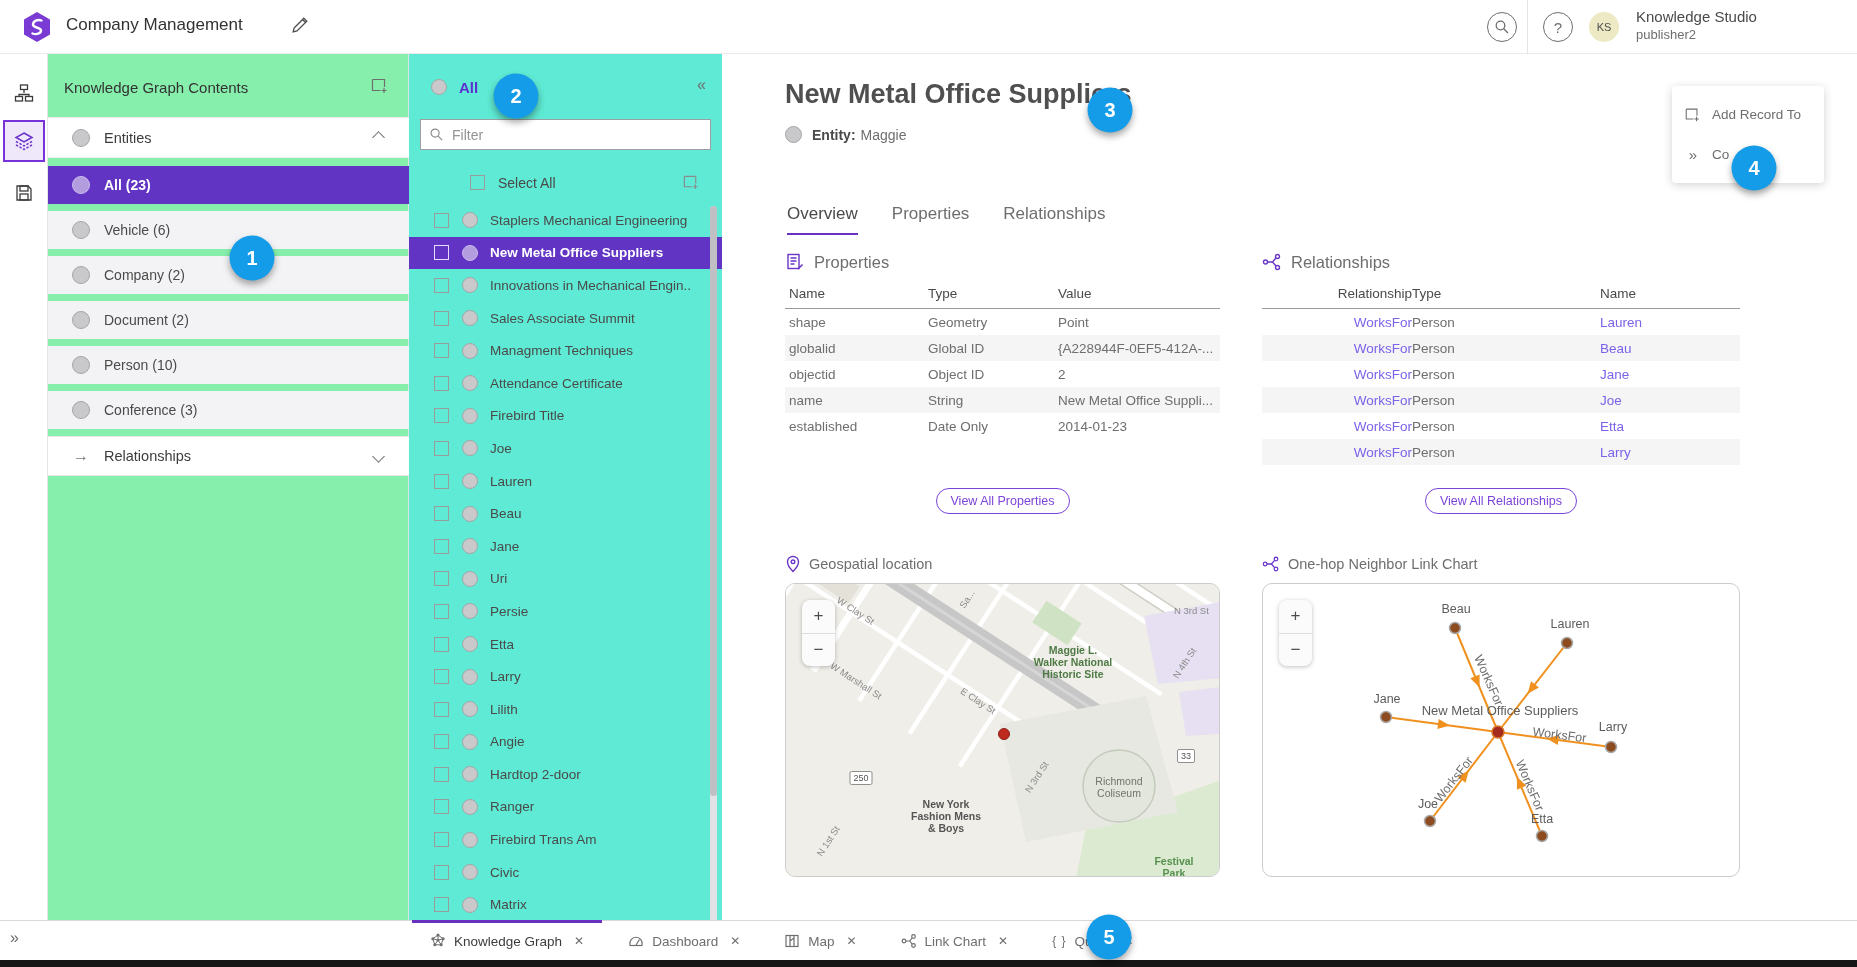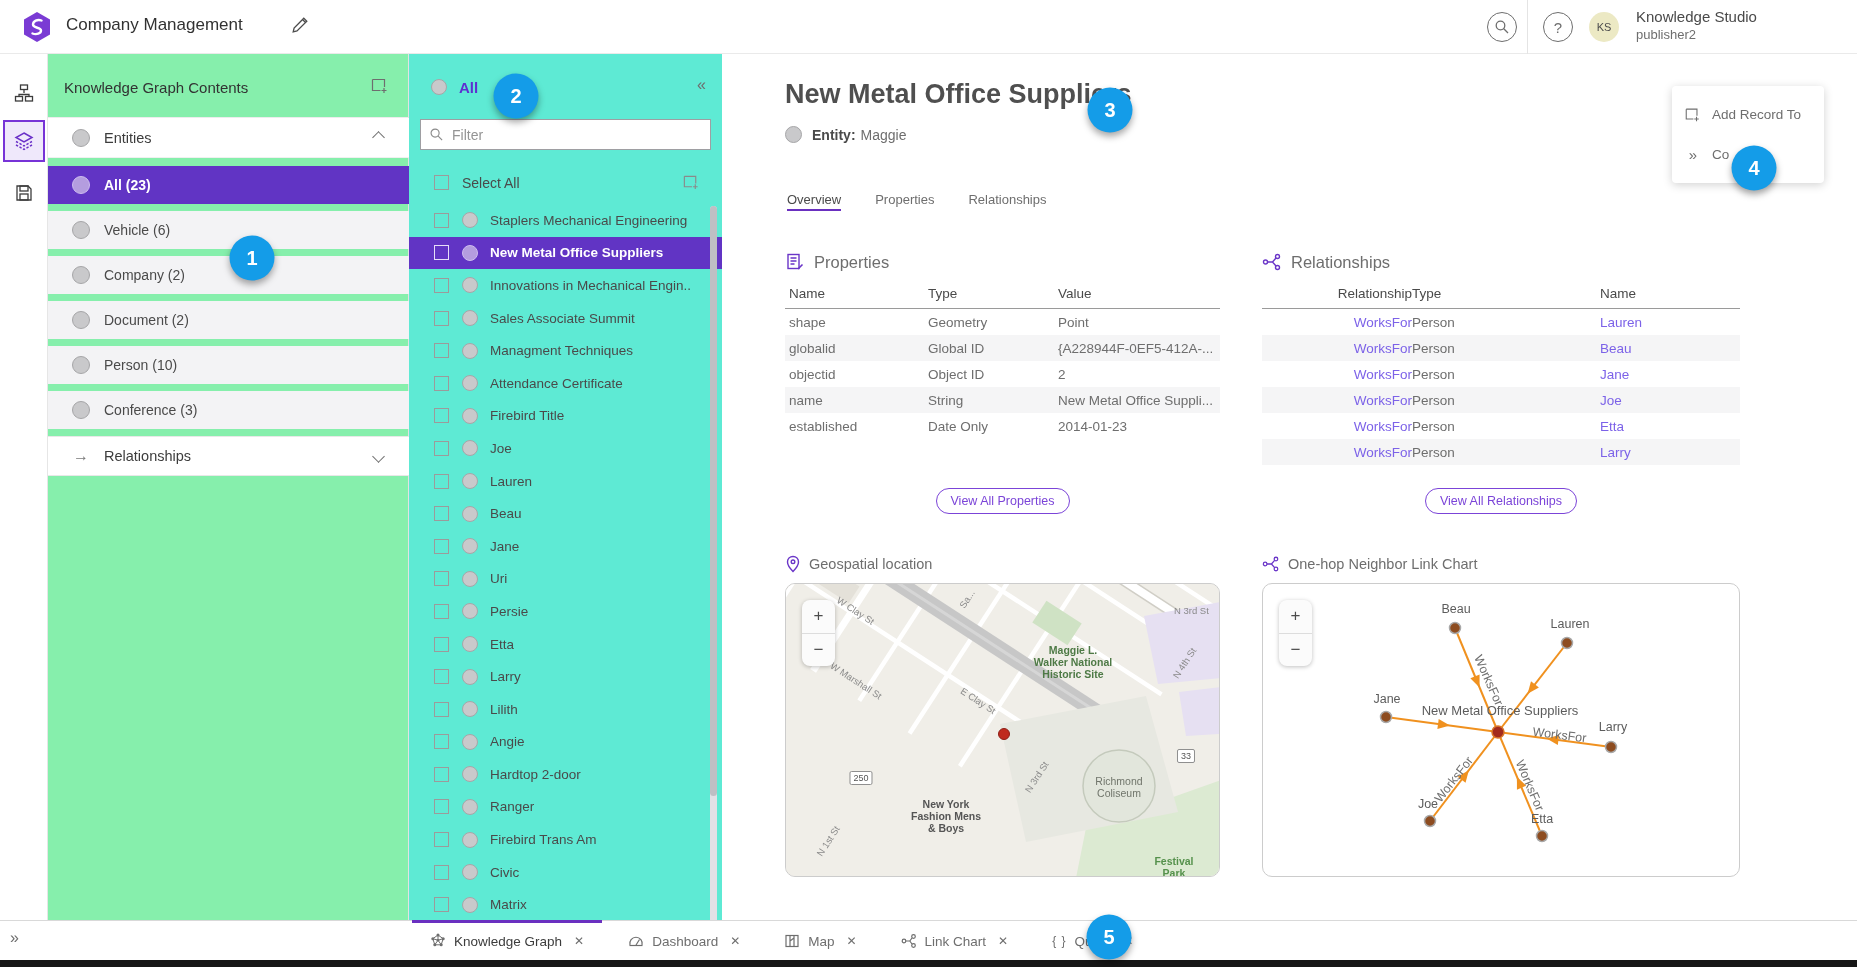--- a/index.html
+++ b/index.html
@@ -56,21 +56,21 @@
   .panel2{position:absolute;left:409px;top:54px;width:313px;height:866px;background:#5eead4;z-index:4;}
   .panel2-header{position:absolute;left:0;top:0;width:100%;height:60px;}
   .p2-radio{position:absolute;left:22px;top:25px;width:16px;height:16px;border-radius:50%;background:#c9c9cb;border:1px solid #a6a6a8;cursor:pointer;}
   .p2-all{position:absolute;left:50px;top:25px;font-size:15px;font-weight:bold;color:#5e2fd0;}
   .p2-collapse{position:absolute;left:288px;top:22px;color:#6e6e6e;font-size:16px;cursor:pointer;}
   .filterbox{position:absolute;left:11px;top:65px;width:291px;height:31px;background:#fff;border:1px solid #9e9ea2;
              display:flex;align-items:center;}
   .filterbox input{border:none;outline:none;flex:1;font-size:14px;color:#4c4c4c;margin-left:6px;background:transparent;
              font-family:"Liberation Sans","DejaVu Sans",sans-serif;}
   .filterbox input::placeholder{color:#949494;}
-  .selectall-row{position:absolute;left:0;top:112px;width:313px;height:33px;display:flex;align-items:center;}
+  .selectall-row{position:absolute;left:0;top:112px;width:313px;height:33px;display:flex;align-items:center;padding-left:36px;}
   .cbox{width:15px;height:15px;border:1px solid #9b9b9b;background:transparent;margin-left:25px;flex:none;cursor:pointer;}
   .selectall-row .lbl{font-size:14px;color:#4a4a4a;margin-left:13px;}
   .sa-add{position:absolute;right:22px;top:7px;cursor:pointer;}
   #entity-items{position:absolute;left:0;top:150px;width:313px;height:716px;overflow:hidden;}
   .list-row{width:313px;height:32.6px;display:flex;align-items:center;cursor:pointer;}
   .list-row .g-circle{width:16px;height:16px;margin-left:13px;}
   .list-row .lbl{font-size:13.5px;color:#4a4a4a;margin-left:12px;white-space:nowrap;overflow:hidden;max-width:200px;}
   .list-row.selected{background:#6134c4;}
   .list-row.selected .lbl{color:#fff;font-weight:bold;}
   .list-row.selected .g-circle{background:#b49ddf;border-color:#cdbcf0;}
@@ -79,21 +79,21 @@
   .p2-thumb{position:absolute;right:5px;top:152px;width:7px;height:590px;border-radius:4px;background:#bfbfc4;cursor:grab;}
 
   
   .main{position:absolute;left:722px;top:54px;width:1135px;height:866px;background:#fff;}
   .rec-title{position:absolute;left:63px;top:25px;font-size:27px;font-weight:bold;color:#4f4f4f;}
   .entity-line{position:absolute;left:63px;top:72px;display:flex;align-items:center;text-align:center;}
   .entity-line .g-circle{width:17px;height:17px;}
   .entity-line .k{font-size:14px;font-weight:bold;color:#4a4a4a;margin-left:10px;}
   .entity-line .v{font-size:14px;color:#6e6e6e;margin-left:5px;}
   .rec-tabs{position:absolute;left:65px;top:138px;display:flex;gap:34px;}
-  .rtab{font-size:13px;color:#6e6e6e;padding-bottom:2px;cursor:pointer;}
+  .rtab{font-size:17px;color:#6e6e6e;padding-bottom:9px;cursor:pointer;margin-top:12px;}
   .rtab.active{color:#4a4a4a;border-bottom:2.5px solid #6a30c0;}
 
   .col-left{position:absolute;left:63px;top:196px;width:435px;}
   .col-right{position:absolute;left:540px;top:196px;width:478px;}
   .sec-head{display:flex;align-items:center;height:24px;margin-bottom:12px;}
   .sec-head .t{font-size:16.5px;color:#6e6e6e;margin-left:9px;}
   .table{width:100%;}
   .thead{display:flex;border-bottom:1px solid #9a9a9a;padding-bottom:7px;}
   .thead .th{font-size:13.5px;color:#4a4a4a;}
   .trow{display:flex;align-items:center;height:26px;}

